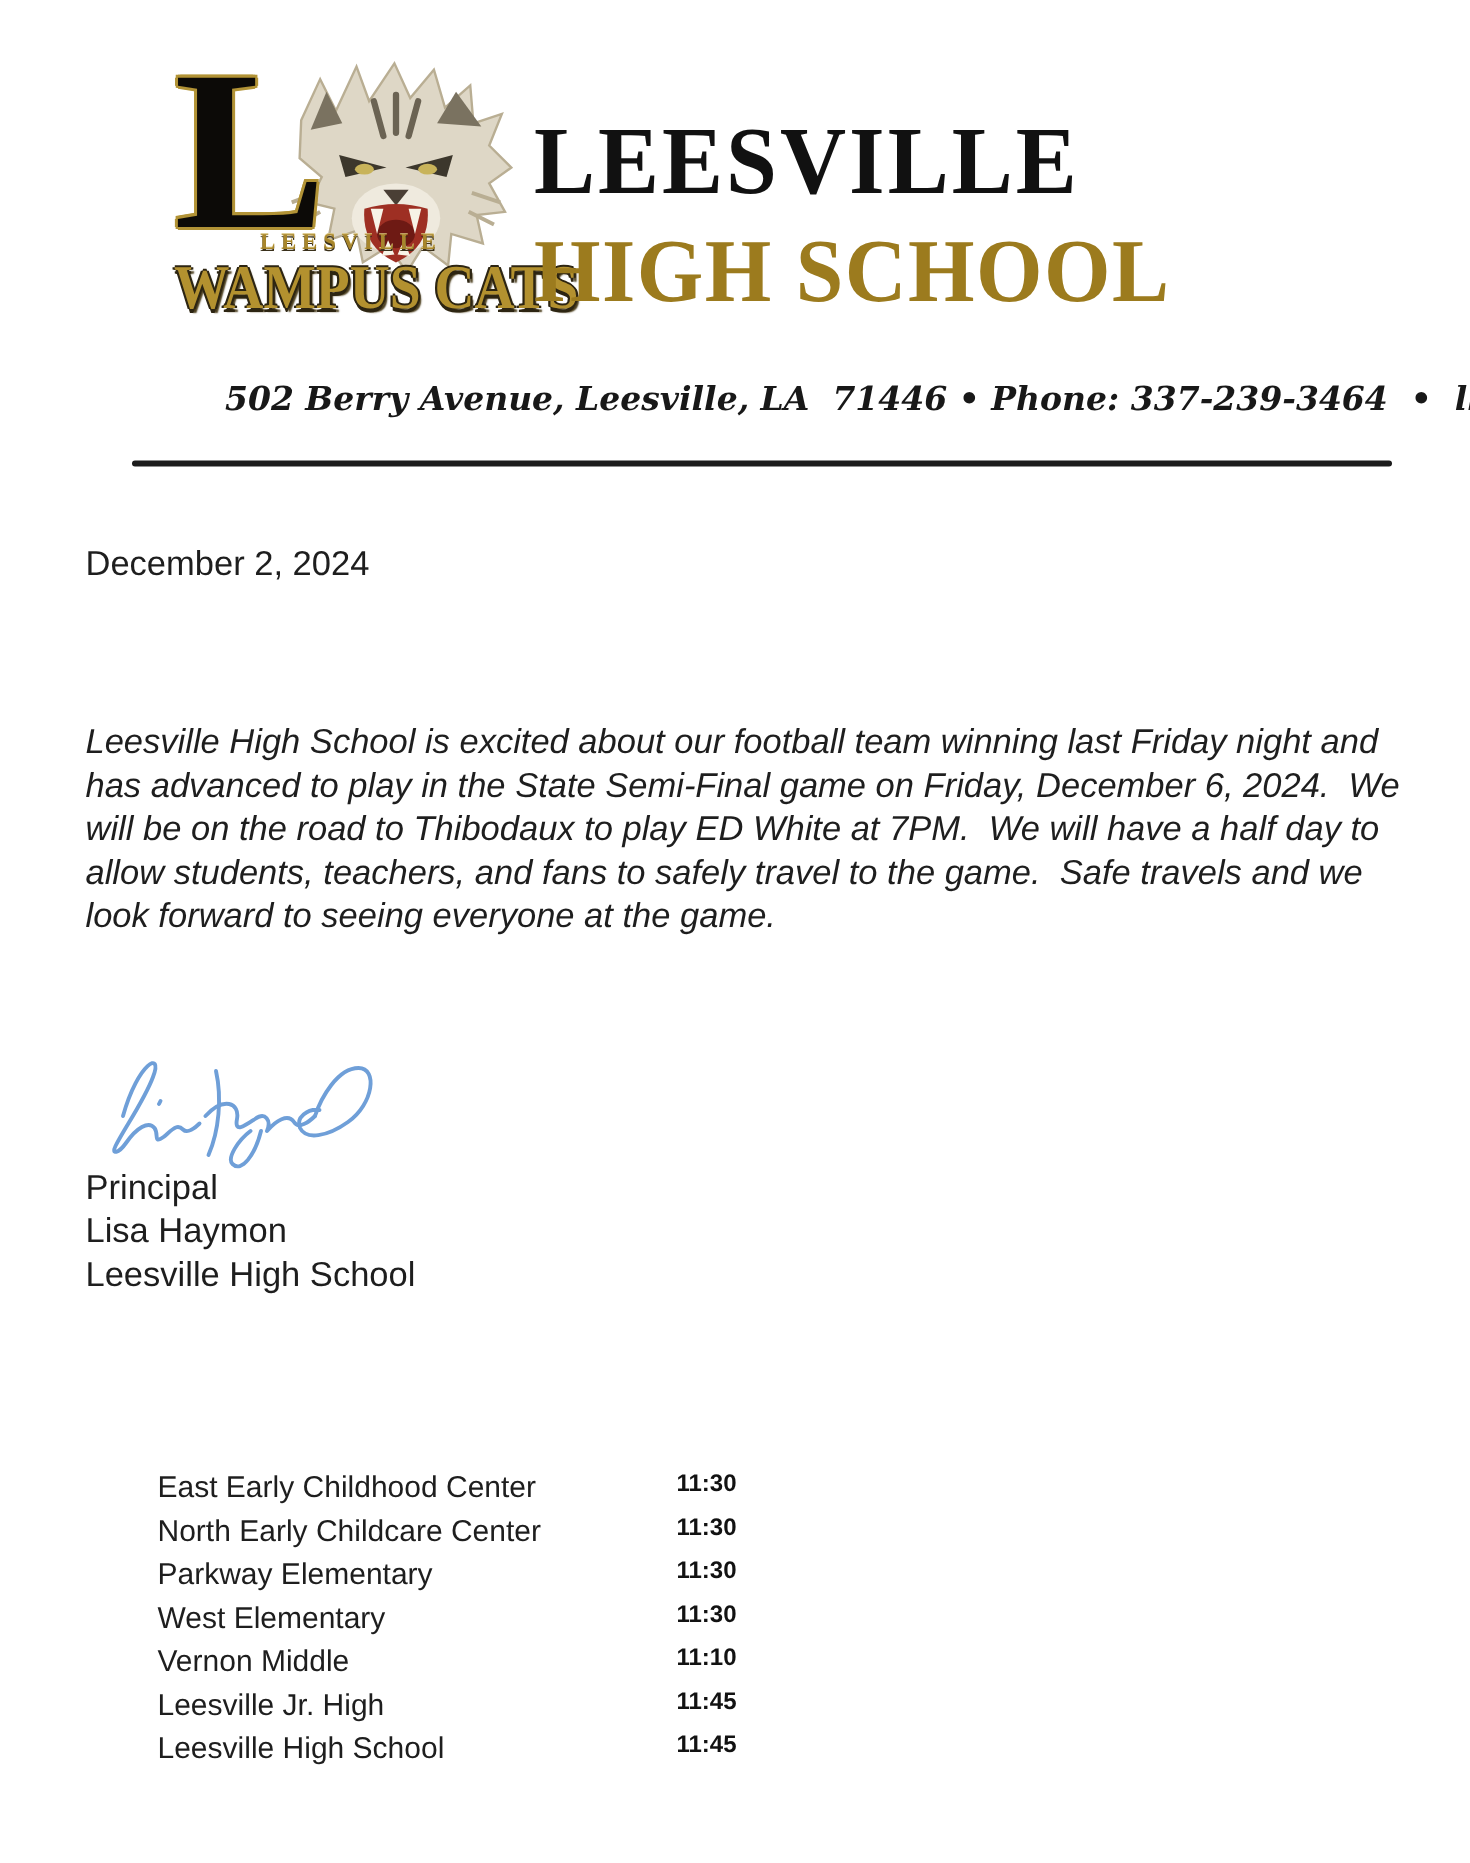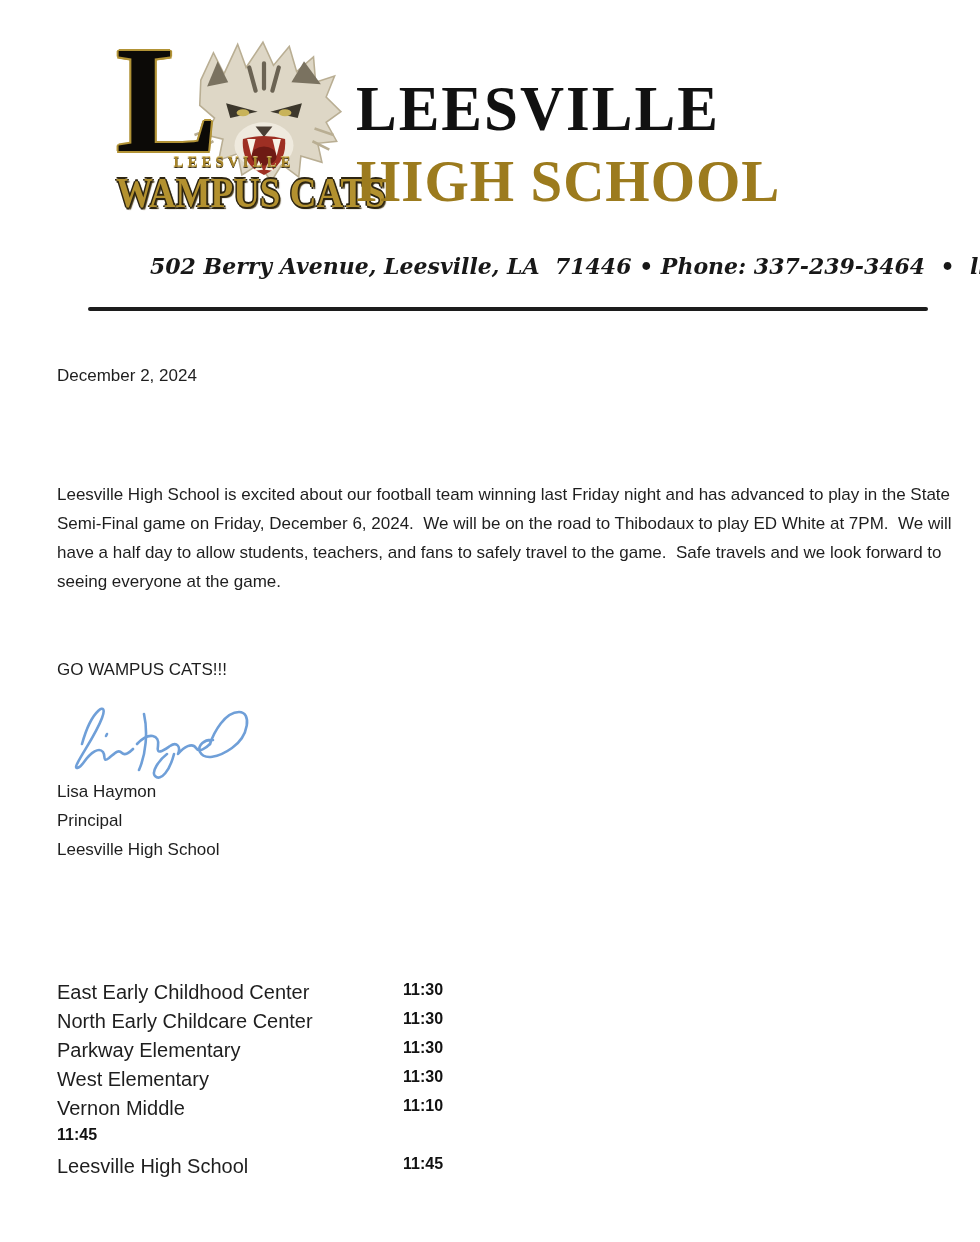--- a/index.html
+++ b/index.html
@@ -74,34 +74,34 @@
     font-style:italic;font-weight:bold;
     font-size:22px;color:#181818;
     white-space:pre;
   }
   .rule{
     position:absolute;left:88px;top:307px;width:840px;height:4px;
     background:#1c1c1c;border-radius:2px;
   }
 
   
-  .txt{position:absolute;left:57px;font-size:17px;line-height:29px;color:#1e1e1e;}
+  .txt{position:absolute;left:57px;font-size:23px;line-height:29px;color:#1e1e1e;}
   .date{top:361px;}
   .salutation{top:422px;}
-  .para{top:480px;width:895px;white-space:pre-wrap;}
+  .para{top:480px;width:895px;white-space:pre-wrap;font-style:italic;}
   .cheer{top:655px;}
   .sig-wrap{position:absolute;left:52px;top:692px;width:210px;height:92px;}
   .signer{top:777px;width:400px;}
   .signer div{height:29px;}
   .dismissal-heading{
     top:921px;font-style:italic;width:600px;
   }
   .schedule{position:absolute;left:57px;top:981px;width:480px;}
   .schedule-row{display:flex;height:29px;align-items:flex-start;}
-  .schedule-school{width:346px;font-size:20px;}
+  .schedule-school{width:346px;font-size:20px;margin-left:48px;}
   .schedule-time{font-size:16px;font-weight:bold;color:#121212;}
 </style>
 </head>
 <body>
 
 <div class="page">
 
   <div class="logo">
     <svg class="logo-cat" viewBox="0 0 160 150" xmlns="http://www.w3.org/2000/svg">
 
@@ -138,40 +138,39 @@
   <div class="title">
     <div class="title-line1">LEESVILLE</div>
     <div class="title-line2">HIGH SCHOOL</div>
   </div>
 
   <div class="contact">502 Berry Avenue, Leesville, LA  71446 • Phone: 337-239-3464  •  lhs.vpsb.us</div>
   <div class="rule"></div>
 
   <div class="txt date">December 2, 2024</div>
   <div class="txt para">Leesville High School is excited about our football team winning last Friday night and has advanced to play in the State Semi-Final game on Friday, December 6, 2024.  We will be on the road to Thibodaux to play ED White at 7PM.  We will have a half day to allow students, teachers, and fans to safely travel to the game.  Safe travels and we look forward to seeing everyone at the game.</div>
-  <div class="txt cheer">GO WAMPUS CATS!!!</div>
 
   <div class="sig-wrap">
     <svg viewBox="0 0 210 92" width="210" height="92" xmlns="http://www.w3.org/2000/svg">
       <g fill="none" stroke="#6f9fd8" stroke-width="2.6" stroke-linecap="round" stroke-linejoin="round">
 
         <path d="M30,52 C40,16 57,8 50,26 C44,42 31,60 25,72 C22,78 27,77 32,70 C39,60 47,55 51,60 C54,64 50,71 57,66 C63,61 66,57 70,61 C73,64 78,60 81,57"></path>
         <path d="M54,44 l1,-2"></path>
 
         <path d="M92,22 C96,40 94,62 87,78"></path>
         <path d="M85,52 C97,39 108,43 106,54 C104,64 112,58 118,54 C125,49 129,55 126,62 C132,55 140,50 144,56 C147,61 154,56 158,52"></path>
         <path d="M122,62 C118,78 109,90 103,84 C99,80 107,68 115,62"></path>
         <path d="M158,52 C162,40 173,20 187,20 C200,20 197,44 180,56 C166,66 152,68 148,60 C145,53 153,47 161,48"></path>
       </g>
     </svg>
   </div>
 
   <div class="txt signer">
+    <div>Principal</div>
     <div>Lisa Haymon</div>
-    <div>Principal</div>
     <div>Leesville High School</div>
   </div>
 
 
   <div class="schedule">
     <div class="schedule-row">
       <div class="schedule-school">East Early Childhood Center</div>
       <div class="schedule-time">11:30</div>
     </div>
     <div class="schedule-row">
@@ -184,20 +183,21 @@
     </div>
     <div class="schedule-row">
       <div class="schedule-school">West Elementary</div>
       <div class="schedule-time">11:30</div>
     </div>
     <div class="schedule-row">
       <div class="schedule-school">Vernon Middle</div>
       <div class="schedule-time">11:10</div>
     </div>
     <div class="schedule-row">
+      <div class="schedule-school">Leesville Jr. High</div>
       <div class="schedule-time">11:45</div>
     </div>
     <div class="schedule-row">
       <div class="schedule-school">Leesville High School</div>
       <div class="schedule-time">11:45</div>
     </div>
   </div>
 
 </div>
 

